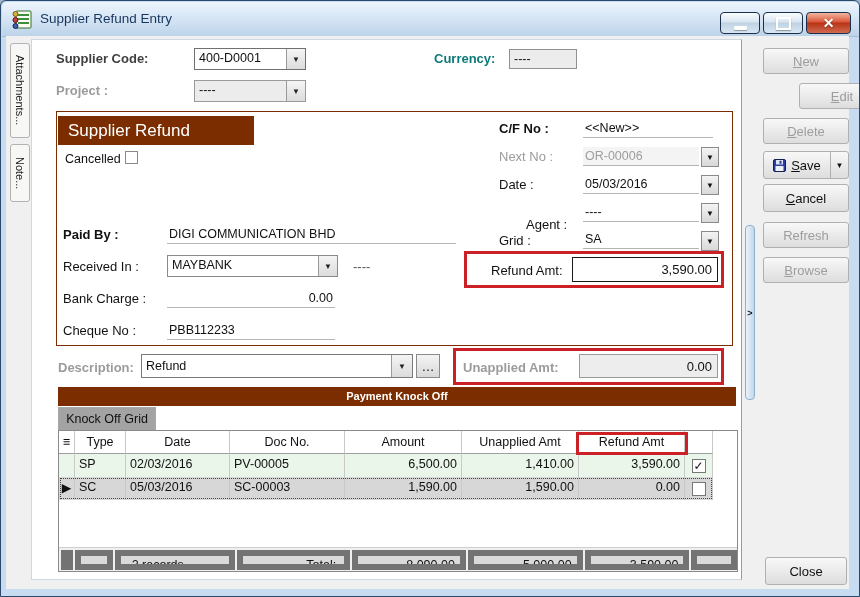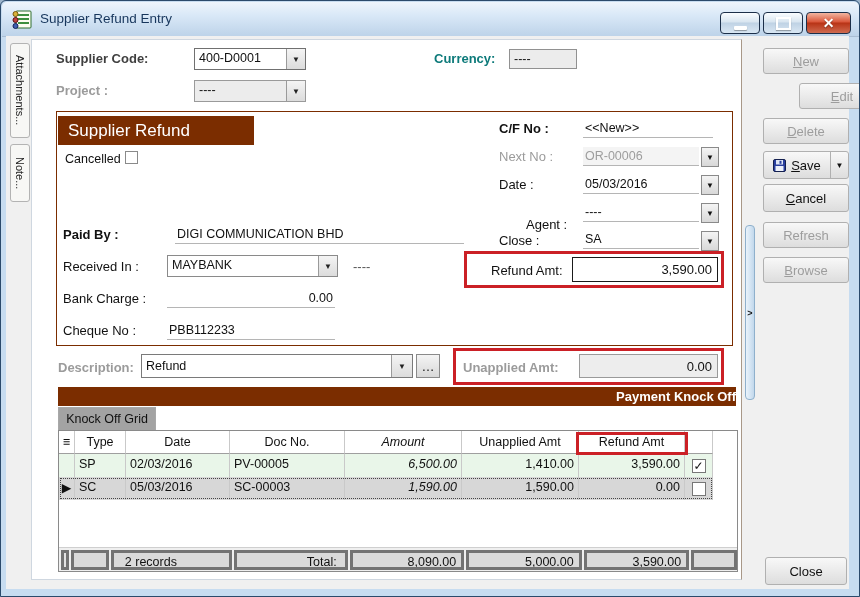--- a/index.html
+++ b/index.html
@@ -42,40 +42,40 @@
             font-size:11px;line-height:11px;text-align:center;}
   .groupbox{position:absolute;left:55px;top:110px;width:677px;height:235px;border:1px solid #7b2d00;box-sizing:border-box;}
   .banner{position:absolute;left:57px;top:115px;width:196px;height:29px;background:#7b2d00;color:#fff;
           font-size:17px;line-height:29px;padding-left:10px;box-sizing:border-box;}
   .redbox{position:absolute;border:3px solid #cb2026;box-sizing:border-box;}
   .amt-input{position:absolute;background:#fff;border:1px solid #1a1a1a;box-sizing:border-box;
              font-size:13px;text-align:right;padding:4px 5px 0 0;}
   .amt-ro{position:absolute;background:#ededed;border:1px solid #9a9a9a;box-sizing:border-box;
           font-size:13px;text-align:right;padding:4px 5px 0 0;}
   .kobar{position:absolute;left:57px;top:386px;width:678px;height:19px;background:#7b2d00;color:#fff;
-         font-weight:bold;font-size:13px;text-align:right;line-height:19px;}
+         font-weight:bold;font-size:11px;text-align:center;line-height:19px;}
   .kotab{position:absolute;left:57px;top:406px;width:98px;height:23px;background:#a3a3a3;border:1px solid #a8a8a8;
          border-bottom:none;box-sizing:border-box;text-align:center;font-size:12.5px;line-height:22px;}
   
   .grid{position:absolute;left:57px;top:429px;width:680px;height:142px;border:1px solid #8a8a8a;background:#fff;box-sizing:border-box;}
   .grow{display:flex;width:654px;}
   .gcell{box-sizing:border-box;border-right:1px solid #c9c9c9;font-size:12.5px;padding:3px 4px;white-space:nowrap;overflow:hidden;}
   .ghead .gcell{text-align:center;border-bottom:1px solid #9f9f9f;padding-top:4px;height:23px;}
   .c-ind{width:16px;padding:3px 1px;text-align:center;}
   .c-type{width:51px;}.c-date{width:104px;}.c-doc{width:115px;}
-  .c-amt{width:117px;text-align:right;font-style:italic;}.c-unap{width:117px;text-align:right;}.c-ref{width:106px;text-align:right;}
+  .c-amt{width:117px;text-align:right;}.c-unap{width:117px;text-align:right;}.c-ref{width:106px;text-align:right;}
   .c-chk{width:28px;display:flex;align-items:center;justify-content:center;padding:2px;}
   .ghead .c-amt,.ghead .c-unap,.ghead .c-ref{text-align:center;}
   .gr1{background:#e9f6e9;height:23px;}
   .gr2{background:#d7d7d7;height:23px;outline:1px dotted #444;outline-offset:-2px;}
   .rowchk{position:static;width:14px;height:14px;background:#fff;border:1px solid #777;box-sizing:border-box;
           font-size:12px;line-height:12px;text-align:center;}
   .gfoot{position:absolute;left:0;bottom:0;width:678px;height:24px;background:#efefef;border-top:1px solid #cfcfcf;
          display:flex;align-items:center;gap:2px;padding-left:2px;box-sizing:border-box;}
-  .fseg{background:#dadada;border:3px solid #737373;height:20px;line-height:18px;font-size:12.5px;box-sizing:border-box;white-space:nowrap;overflow:hidden;}
+  .fseg{background:#dadada;border:6px solid #737373;height:20px;line-height:18px;font-size:12.5px;box-sizing:border-box;white-space:nowrap;overflow:hidden;}
   
   .splitter{position:absolute;left:744px;top:224px;width:10px;height:175px;border:1px solid #8fb0cc;border-radius:4px;
             background:linear-gradient(90deg,#eaf3fb,#c2d8ec);box-sizing:border-box;display:flex;align-items:center;justify-content:center;
             font-size:9px;font-weight:bold;color:#111;}
   .btn{position:absolute;left:762px;width:86px;height:26px;border:1px solid #b0b0b0;border-radius:3px;
        background:linear-gradient(#f8f8f8,#ddddDD);box-sizing:border-box;display:flex;align-items:center;justify-content:center;
        font-size:13px;color:#111;}
   .btn.disabled{color:#9d9d9d;}
   .btn u{text-decoration:underline;}
   .savebtn{padding:0;}
@@ -156,34 +156,34 @@
   <span class="dropbtn" style="left:700px;top:174px;">
       <span>▼</span>
     </span>
 
   <span class="lbl" style="left:498px;top:216px;margin-left:27px;">Agent :</span>
   <span class="ufield" style="left:582px;top:202px;width:116px;padding:2px 2px;"><span>----</span></span>
   <span class="dropbtn" style="left:700px;top:202px;">
       <span>▼</span>
     </span>
 
-  <span class="lbl" style="left:498px;top:232px;">Close :</span>
+  <span class="lbl" style="left:498px;top:232px;">Grid :</span>
   <span class="ufield" style="left:582px;top:229px;width:116px;padding:2px 2px;"><span>SA</span></span>
   <span class="dropbtn" style="left:700px;top:230px;">
       <span>▼</span>
     </span>
 
   <div class="redbox" style="left:463px;top:250px;width:260px;height:37px;"></div>
   <span class="lbl" style="left:490px;top:262px;">Refund Amt:</span>
   <div class="amt-input" style="left:571px;top:256px;width:146px;height:25px;">
     <span>3,590.00</span>
   </div>
 
   <span class="lbl bold" style="left:62px;top:226px;">Paid By :</span>
-  <span class="ufield" style="left:174px;top:224px;width:289px;padding:2px 2px;"><span>DIGI COMMUNICATION BHD</span></span>
+  <span class="ufield" style="left:166px;top:224px;width:289px;padding:2px 2px;"><span>DIGI COMMUNICATION BHD</span></span>
 
   <span class="lbl" style="left:62px;top:258px;">Received In :</span>
   <div class="combo" style="left:166px;top:254px;width:171px;height:22px;border-color:#8a8a8a;">
     <span class="val">MAYBANK</span>
     <span class="arrow">▼</span>
   </div>
   <span class="lbl" style="left:352px;top:258px;color:#555;">----</span>
 
   <span class="lbl" style="left:62px;top:290px;">Bank Charge :</span>
   <span class="ufield right" style="left:166px;top:288px;width:168px;padding:2px 2px;"><span>0.00</span></span>

